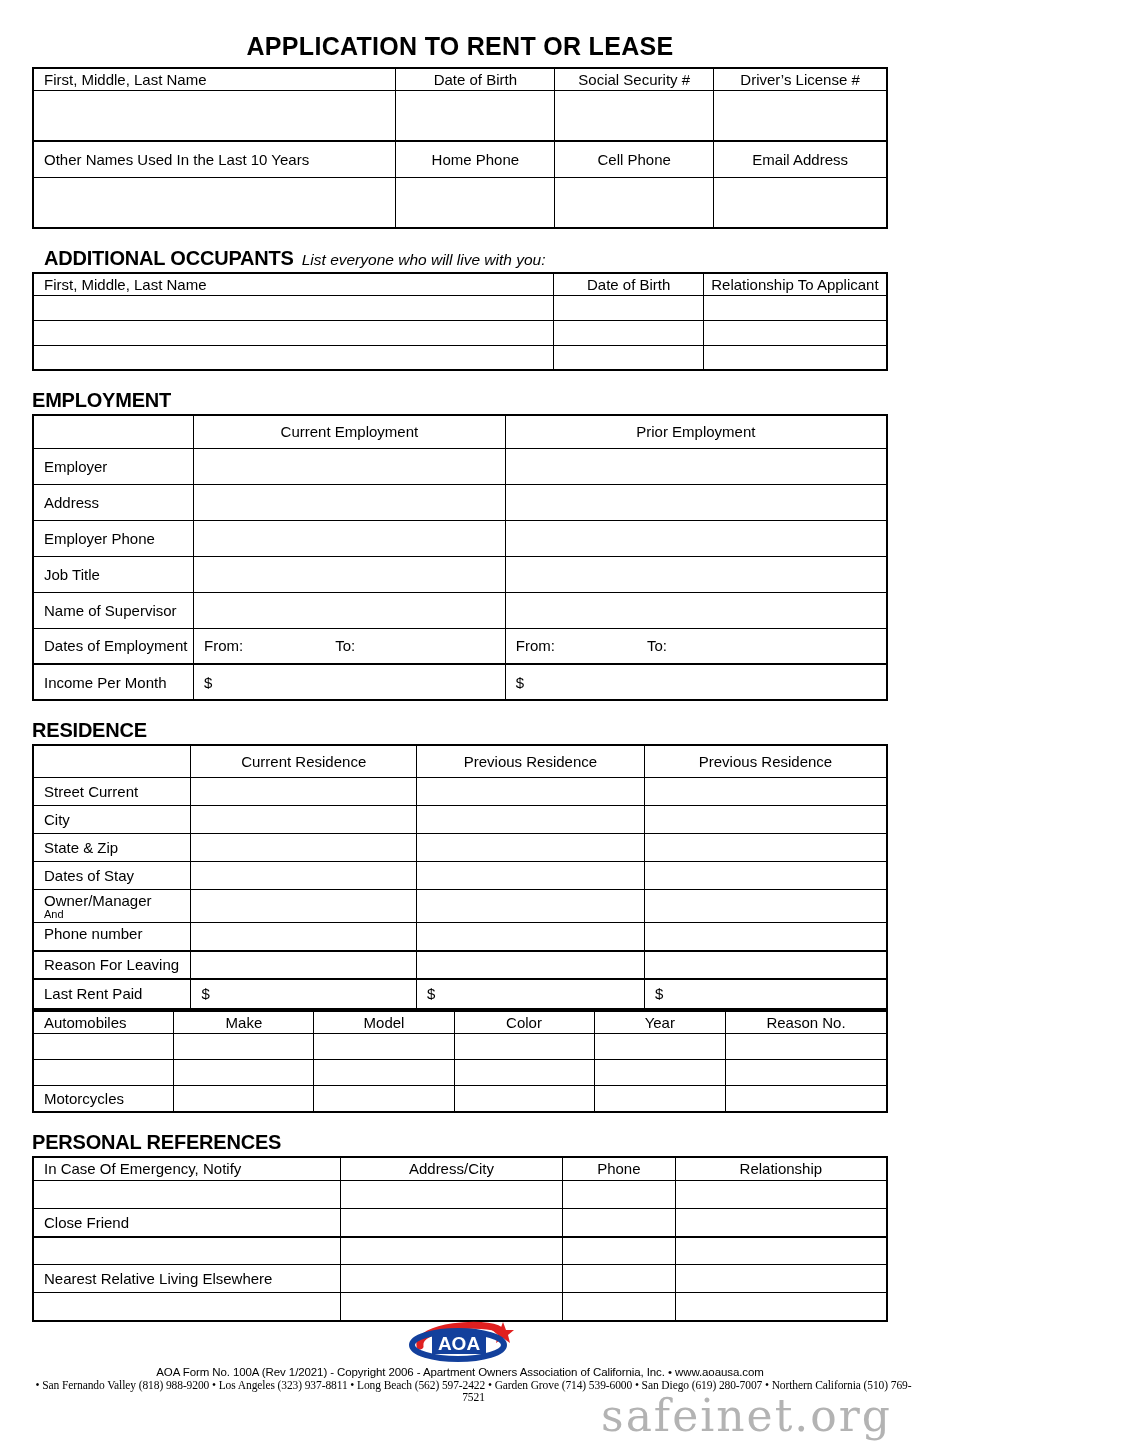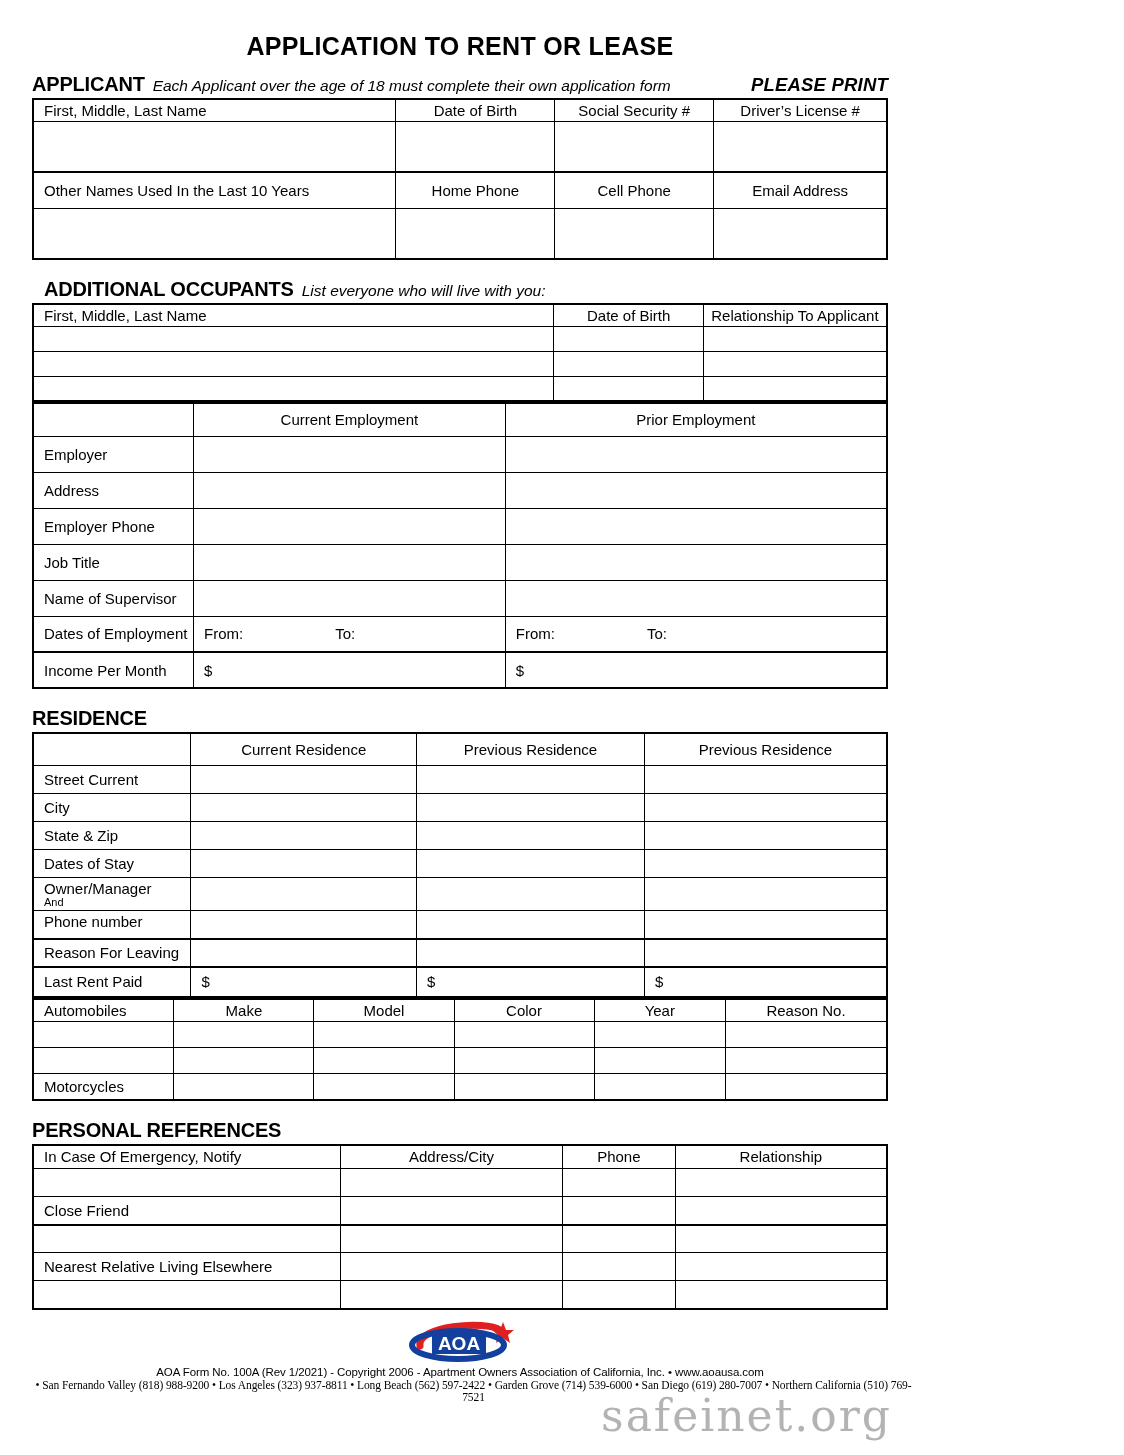--- a/index.html
+++ b/index.html
@@ -124,25 +124,20 @@
     white-space: nowrap;
   }
 </style>
 </head>
 <body>
 
 <div class="page">
 
   <div class="form-title">APPLICATION TO RENT OR LEASE</div>
 
-  <div class="section-head" style="margin-top:6px;">
-    <span class="sec-title">APPLICANT</span>
-    <span class="sec-note">Each Applicant over the age of 18 must complete their own application form</span>
-    <span class="sec-right">PLEASE PRINT</span>
-  </div>
 
   <table class="outer">
     <colgroup>
         <col style="width:42.5%">
         <col style="width:18.6%">
         <col style="width:18.6%">
         <col style="width:20.3%">
       </colgroup>
     <tbody>
       <tr>
@@ -200,20 +195,23 @@
         <td class="blank"></td>
       </tr>
       <tr style="height:25px;">
         <td class="blank"></td>
         <td class="blank"></td>
         <td class="blank"></td>
       </tr>
     </tbody>
   </table>
 
+  <div class="section-head">
+    <span class="sec-title">EMPLOYMENT</span>
+  </div>
 
   <table class="outer">
     <colgroup>
         <col style="width:18.8%">
         <col style="width:36.5%">
         <col style="width:44.7%">
       </colgroup>
     <tbody>
       <tr style="height:33px;">
         <td></td>

